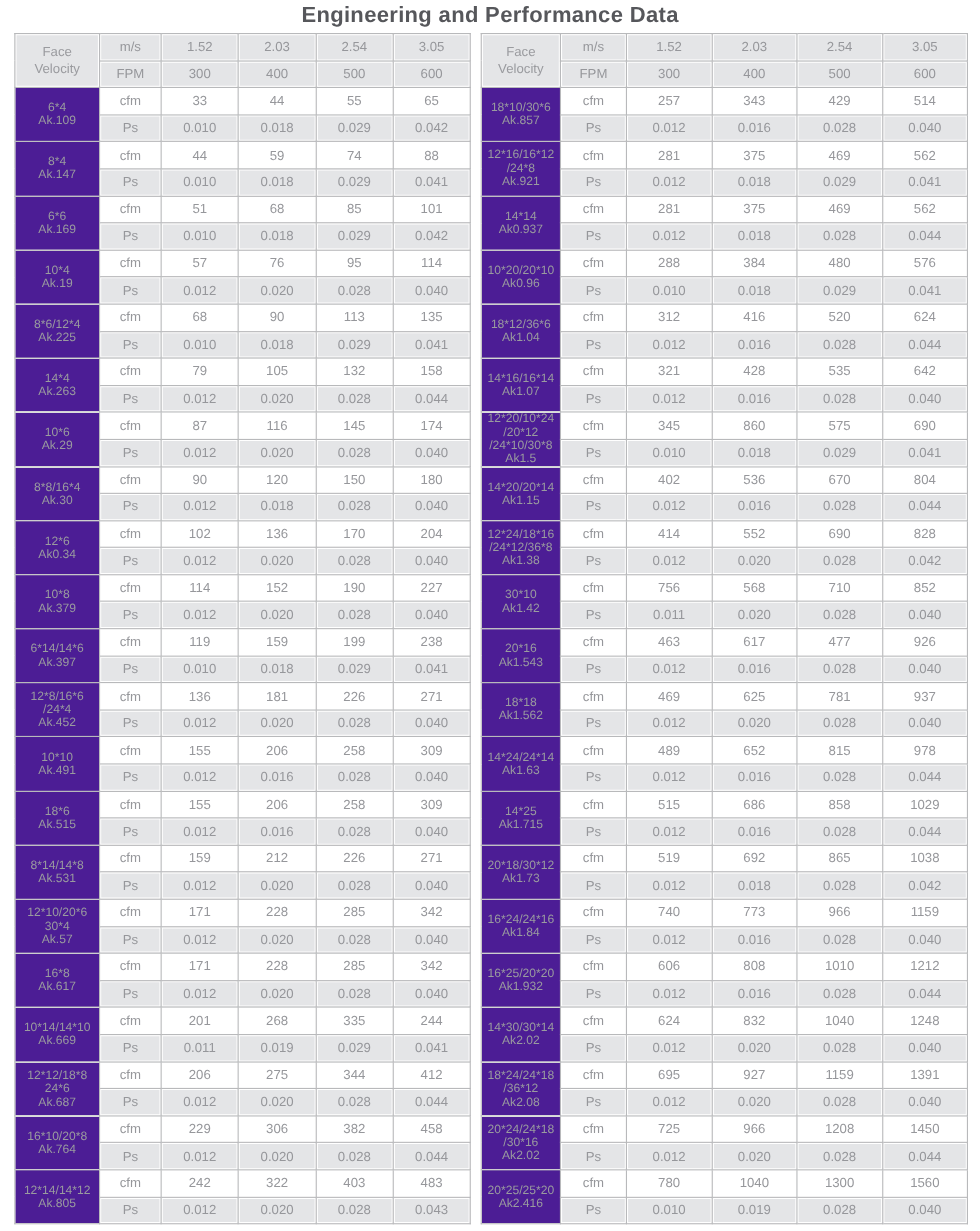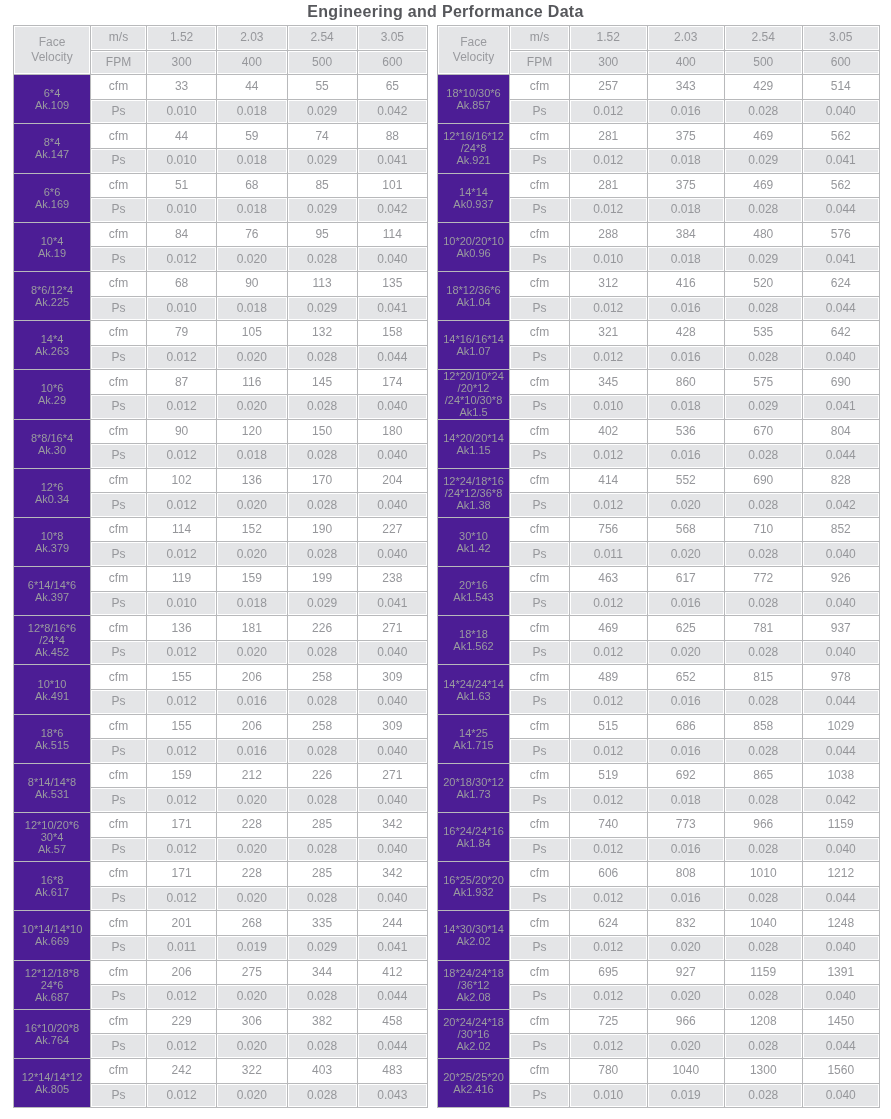--- a/index.html
+++ b/index.html
@@ -6,21 +6,21 @@
   .page {
     position:relative;
     width:891px; height:1119px;
     background:#ffffff;
     font-family:"Liberation Sans", sans-serif;
     overflow:hidden;
   }
   .page-title {
     padding-top:3px;
     text-align:center;
-    font-size:16px;
+    font-size:20px;
     font-weight:700;
     letter-spacing:0.3px;
     color:#56575b;
   }
   .tables {
     display:flex;
     gap:9px;
     padding-left:13px;
     padding-top:4px;
     align-items:flex-end;
@@ -141,21 +141,21 @@
             <td class="gray">Ps</td>
             <td class="gray">0.010</td>
             <td class="gray">0.018</td>
             <td class="gray">0.029</td>
             <td class="gray">0.042</td>
           </tr>
           <tr class="row-cfm">
             <td class="label-cell" rowspan="2">10*4
 Ak.19</td>
             <td>cfm</td>
-            <td>84</td>
+            <td>57</td>
             <td>76</td>
             <td>95</td>
             <td>114</td>
           </tr>
           <tr class="row-ps">
             <td class="gray">Ps</td>
             <td class="gray">0.012</td>
             <td class="gray">0.020</td>
             <td class="gray">0.028</td>
             <td class="gray">0.040</td>
@@ -626,21 +626,21 @@
             <td class="gray">0.020</td>
             <td class="gray">0.028</td>
             <td class="gray">0.040</td>
           </tr>
           <tr class="row-cfm">
             <td class="label-cell" rowspan="2">20*16
 Ak1.543</td>
             <td>cfm</td>
             <td>463</td>
             <td>617</td>
-            <td>772</td>
+            <td>477</td>
             <td>926</td>
           </tr>
           <tr class="row-ps">
             <td class="gray">Ps</td>
             <td class="gray">0.012</td>
             <td class="gray">0.016</td>
             <td class="gray">0.028</td>
             <td class="gray">0.040</td>
           </tr>
           <tr class="row-cfm">

